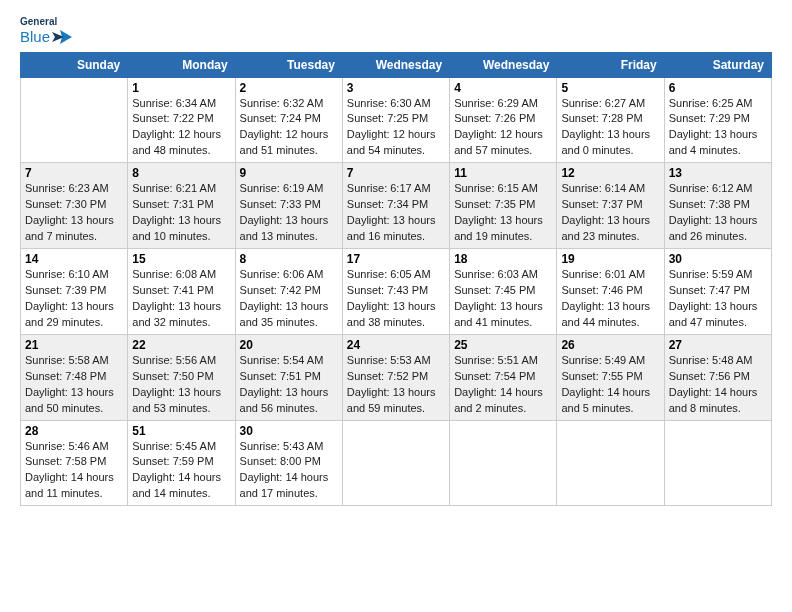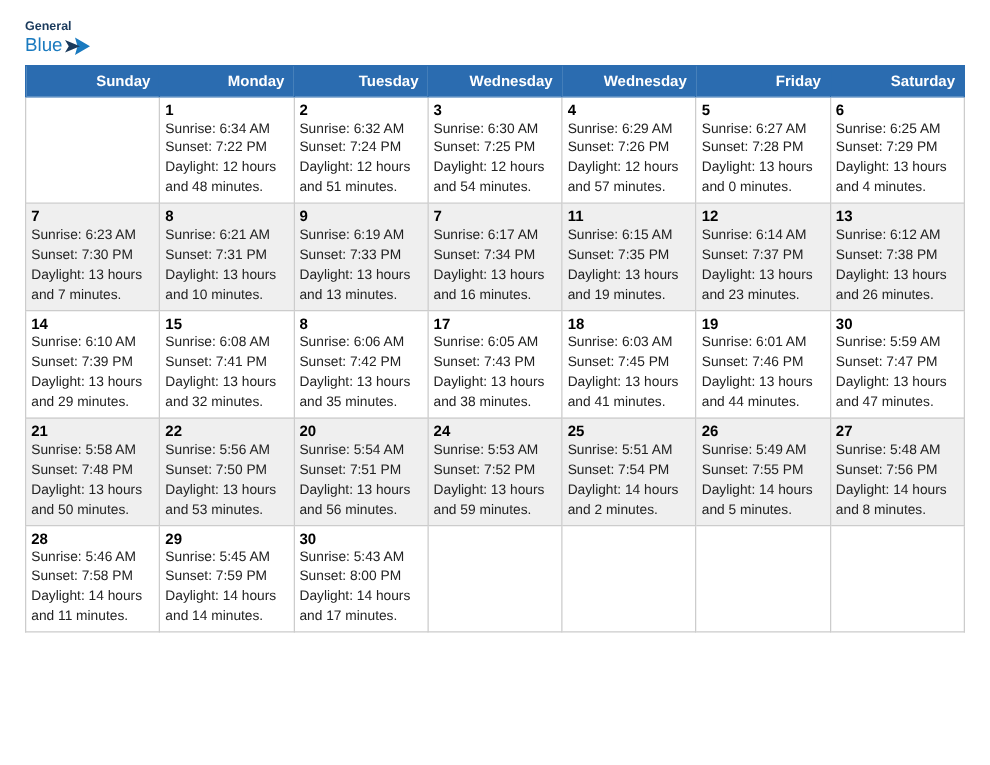--- a/index.html
+++ b/index.html
@@ -152,21 +152,21 @@
           <td><span class="day-num">21</span><span class="day-detail">Sunrise: 5:58 AM<br>Sunset: 7:48 PM<br>Daylight: 13 hours<br>and 50 minutes.</span></td>
           <td><span class="day-num">22</span><span class="day-detail">Sunrise: 5:56 AM<br>Sunset: 7:50 PM<br>Daylight: 13 hours<br>and 53 minutes.</span></td>
           <td><span class="day-num">20</span><span class="day-detail">Sunrise: 5:54 AM<br>Sunset: 7:51 PM<br>Daylight: 13 hours<br>and 56 minutes.</span></td>
           <td><span class="day-num">24</span><span class="day-detail">Sunrise: 5:53 AM<br>Sunset: 7:52 PM<br>Daylight: 13 hours<br>and 59 minutes.</span></td>
           <td><span class="day-num">25</span><span class="day-detail">Sunrise: 5:51 AM<br>Sunset: 7:54 PM<br>Daylight: 14 hours<br>and 2 minutes.</span></td>
           <td><span class="day-num">26</span><span class="day-detail">Sunrise: 5:49 AM<br>Sunset: 7:55 PM<br>Daylight: 14 hours<br>and 5 minutes.</span></td>
           <td><span class="day-num">27</span><span class="day-detail">Sunrise: 5:48 AM<br>Sunset: 7:56 PM<br>Daylight: 14 hours<br>and 8 minutes.</span></td>
         </tr>
         <tr>
           <td><span class="day-num">28</span><span class="day-detail">Sunrise: 5:46 AM<br>Sunset: 7:58 PM<br>Daylight: 14 hours<br>and 11 minutes.</span></td>
-          <td><span class="day-num">29</span><span class="day-detail">Sunrise: 5:45 AM<br>Sunset: 7:59 PM<br>Daylight: 14 hours<br>and 14 minutes.</span></td>
+          <td><span class="day-num">51</span><span class="day-detail">Sunrise: 5:45 AM<br>Sunset: 7:59 PM<br>Daylight: 14 hours<br>and 14 minutes.</span></td>
           <td><span class="day-num">30</span><span class="day-detail">Sunrise: 5:43 AM<br>Sunset: 8:00 PM<br>Daylight: 14 hours<br>and 17 minutes.</span></td>
           <td class="empty-cell"></td>
           <td class="empty-cell"></td>
           <td class="empty-cell"></td>
           <td class="empty-cell"></td>
         </tr>
       </tbody>
   </table>
 </div>
 

